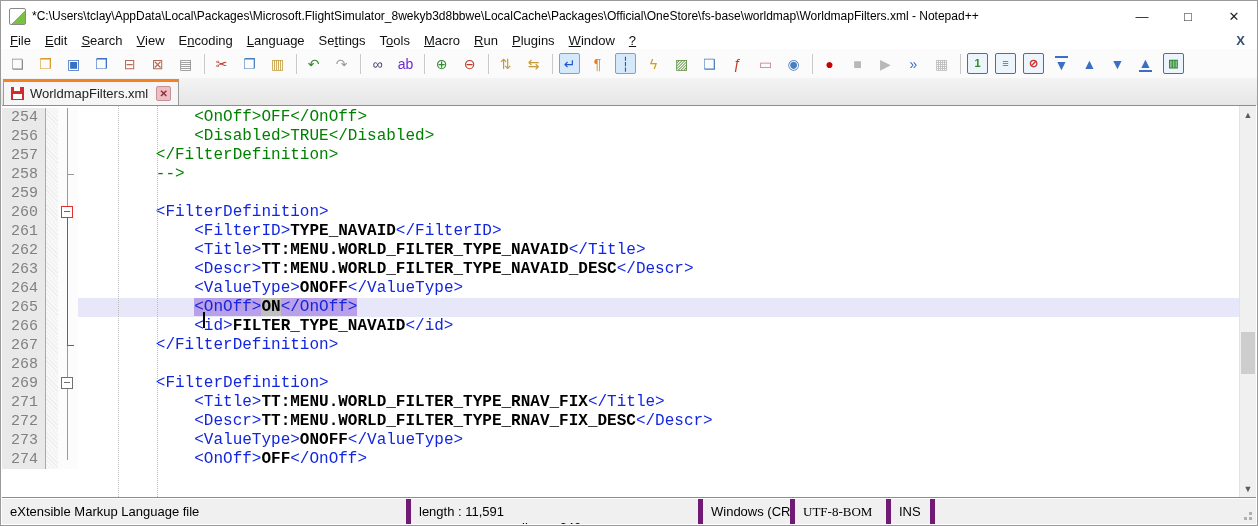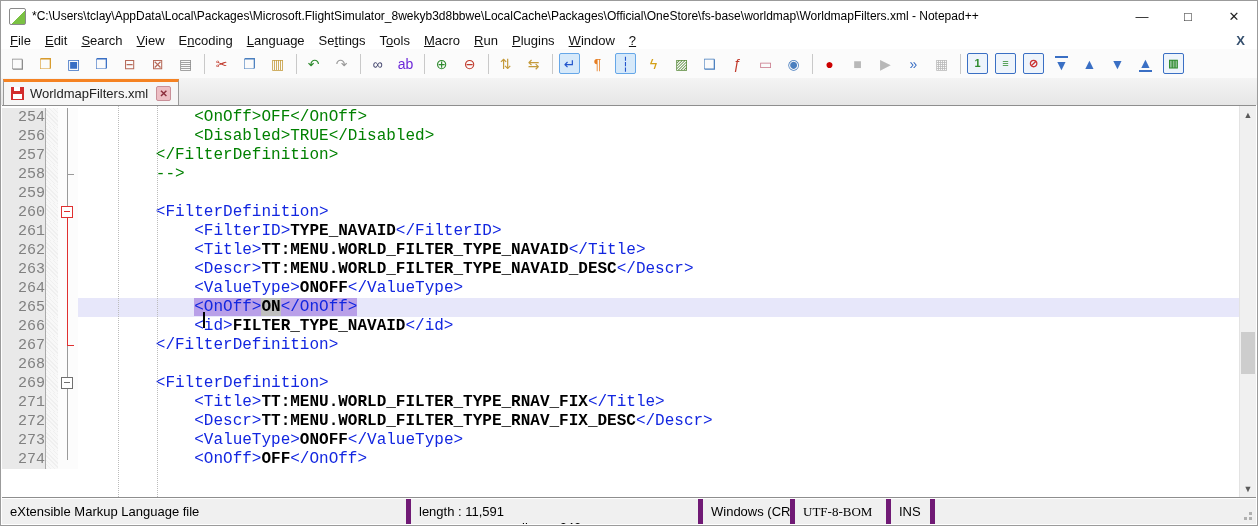--- a/index.html
+++ b/index.html
@@ -48,21 +48,21 @@
   .floppy::after  { content:""; position:absolute; left:2px; bottom:1px; width:9px; height:5px; background:#fff; }
   .tabx { width:15px; height:15px; margin-left:8px; background:#edbec4; border:1px solid #c98f98;
           border-radius:2px; color:#8b2e3c; font-size:10px; line-height:13px; text-align:center; font-weight:bold; }
 
   
   .editor { position:absolute; top:104px; left:1px; right:1px; bottom:27px;
             border-top:1px solid #8e8e8e; border-bottom:1px solid #8e8e8e; background:#fff; }
   .lines { position:absolute; top:0; left:0; right:17px; bottom:0; overflow:hidden; padding-top:2px; background:#fff; }
   .row { display:flex; height:19px; font-family:"Liberation Mono", monospace; font-size:16px; line-height:19px; }
   .num { flex:0 0 44px; background:#e9e9e9; border-right:1px solid #aaa;
-         color:#808080; text-align:right; font-size:15px; }
+         color:#808080; text-align:right; padding-right:7px; font-size:15px; }
   .bm  { flex:0 0 12px; background:repeating-linear-gradient(45deg,#efefef 0 1px,#f8f8f8 1px 3px); }
   .fold { flex:0 0 20px; position:relative; background:#fcfcfc; }
   .fold i { position:absolute; left:9px; width:1px; background:#9a9a9a; }
   .fold .vt { top:0; height:10px; }
   .fold .vb { top:10px; height:9px; }
   .fold .tk { left:10px; top:9px; width:6px; height:1px; display:none; background:#9a9a9a; }
   .fold .bx { display:none; position:absolute; left:3px; top:3px; width:12px; height:12px;
               border:1px solid currentColor; background:#fff; }
   .fold .bx::after { content:""; position:absolute; left:2px; top:4px; width:6px; height:1px; background:currentColor; }
   .f-ge .tk { display:block; }

